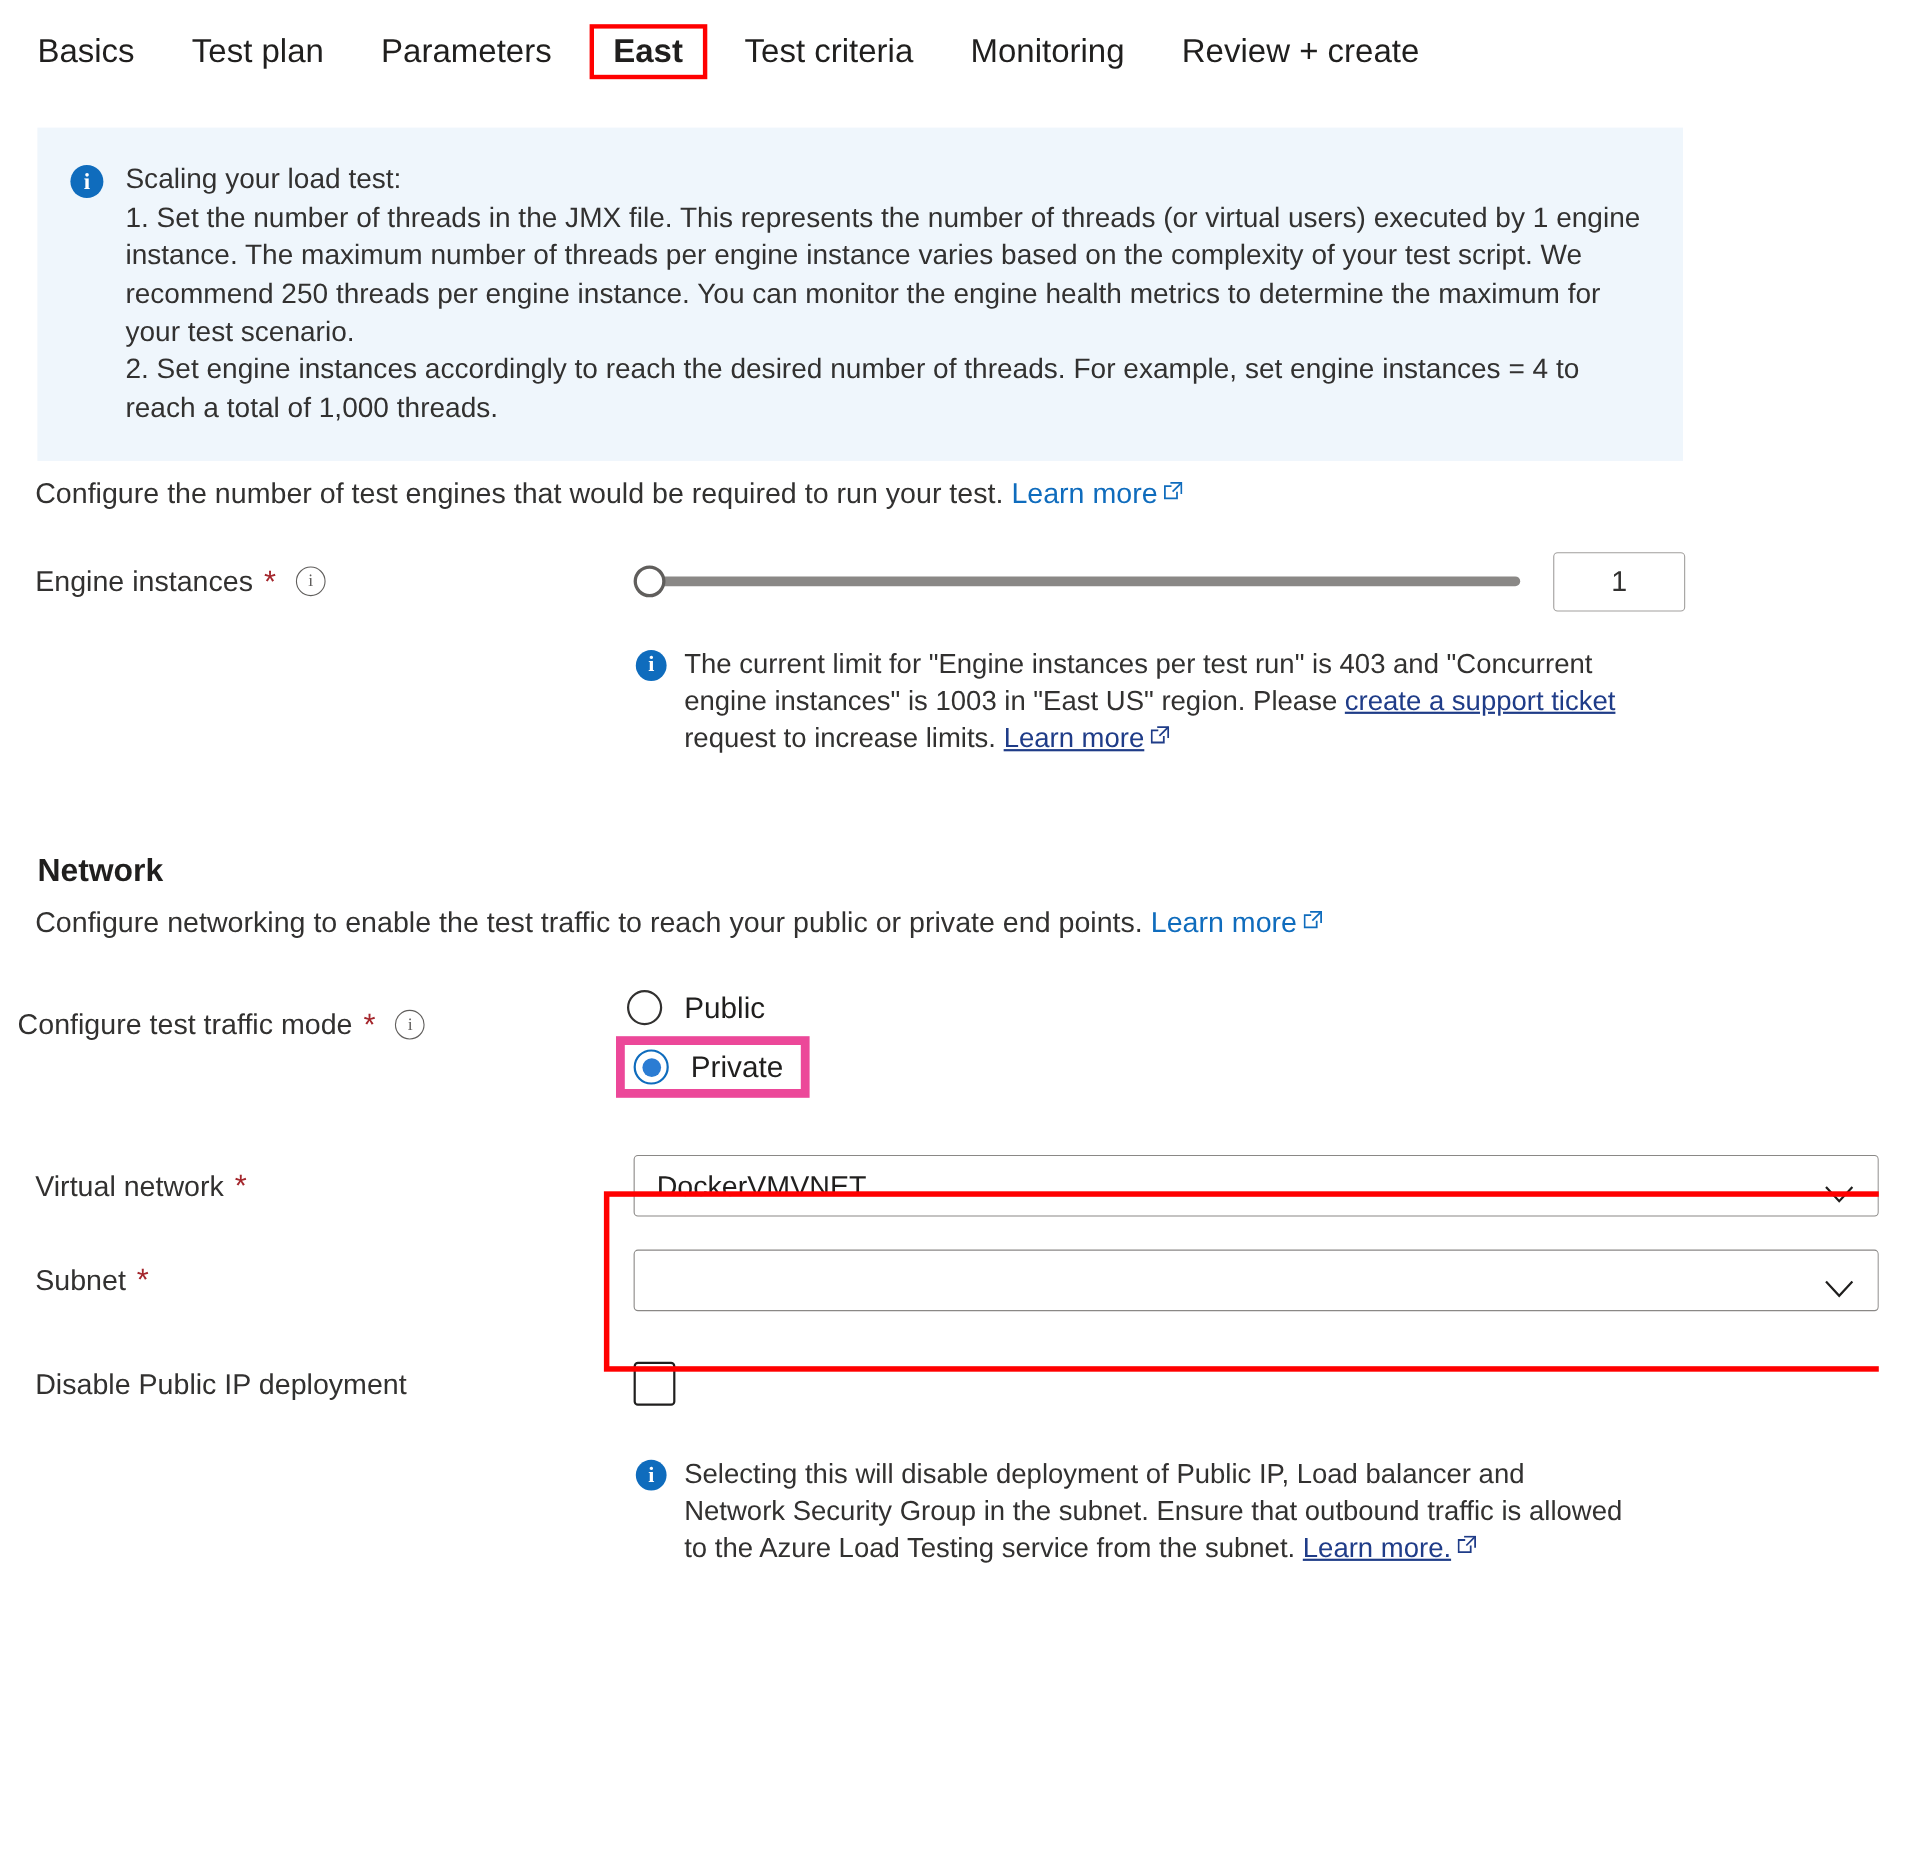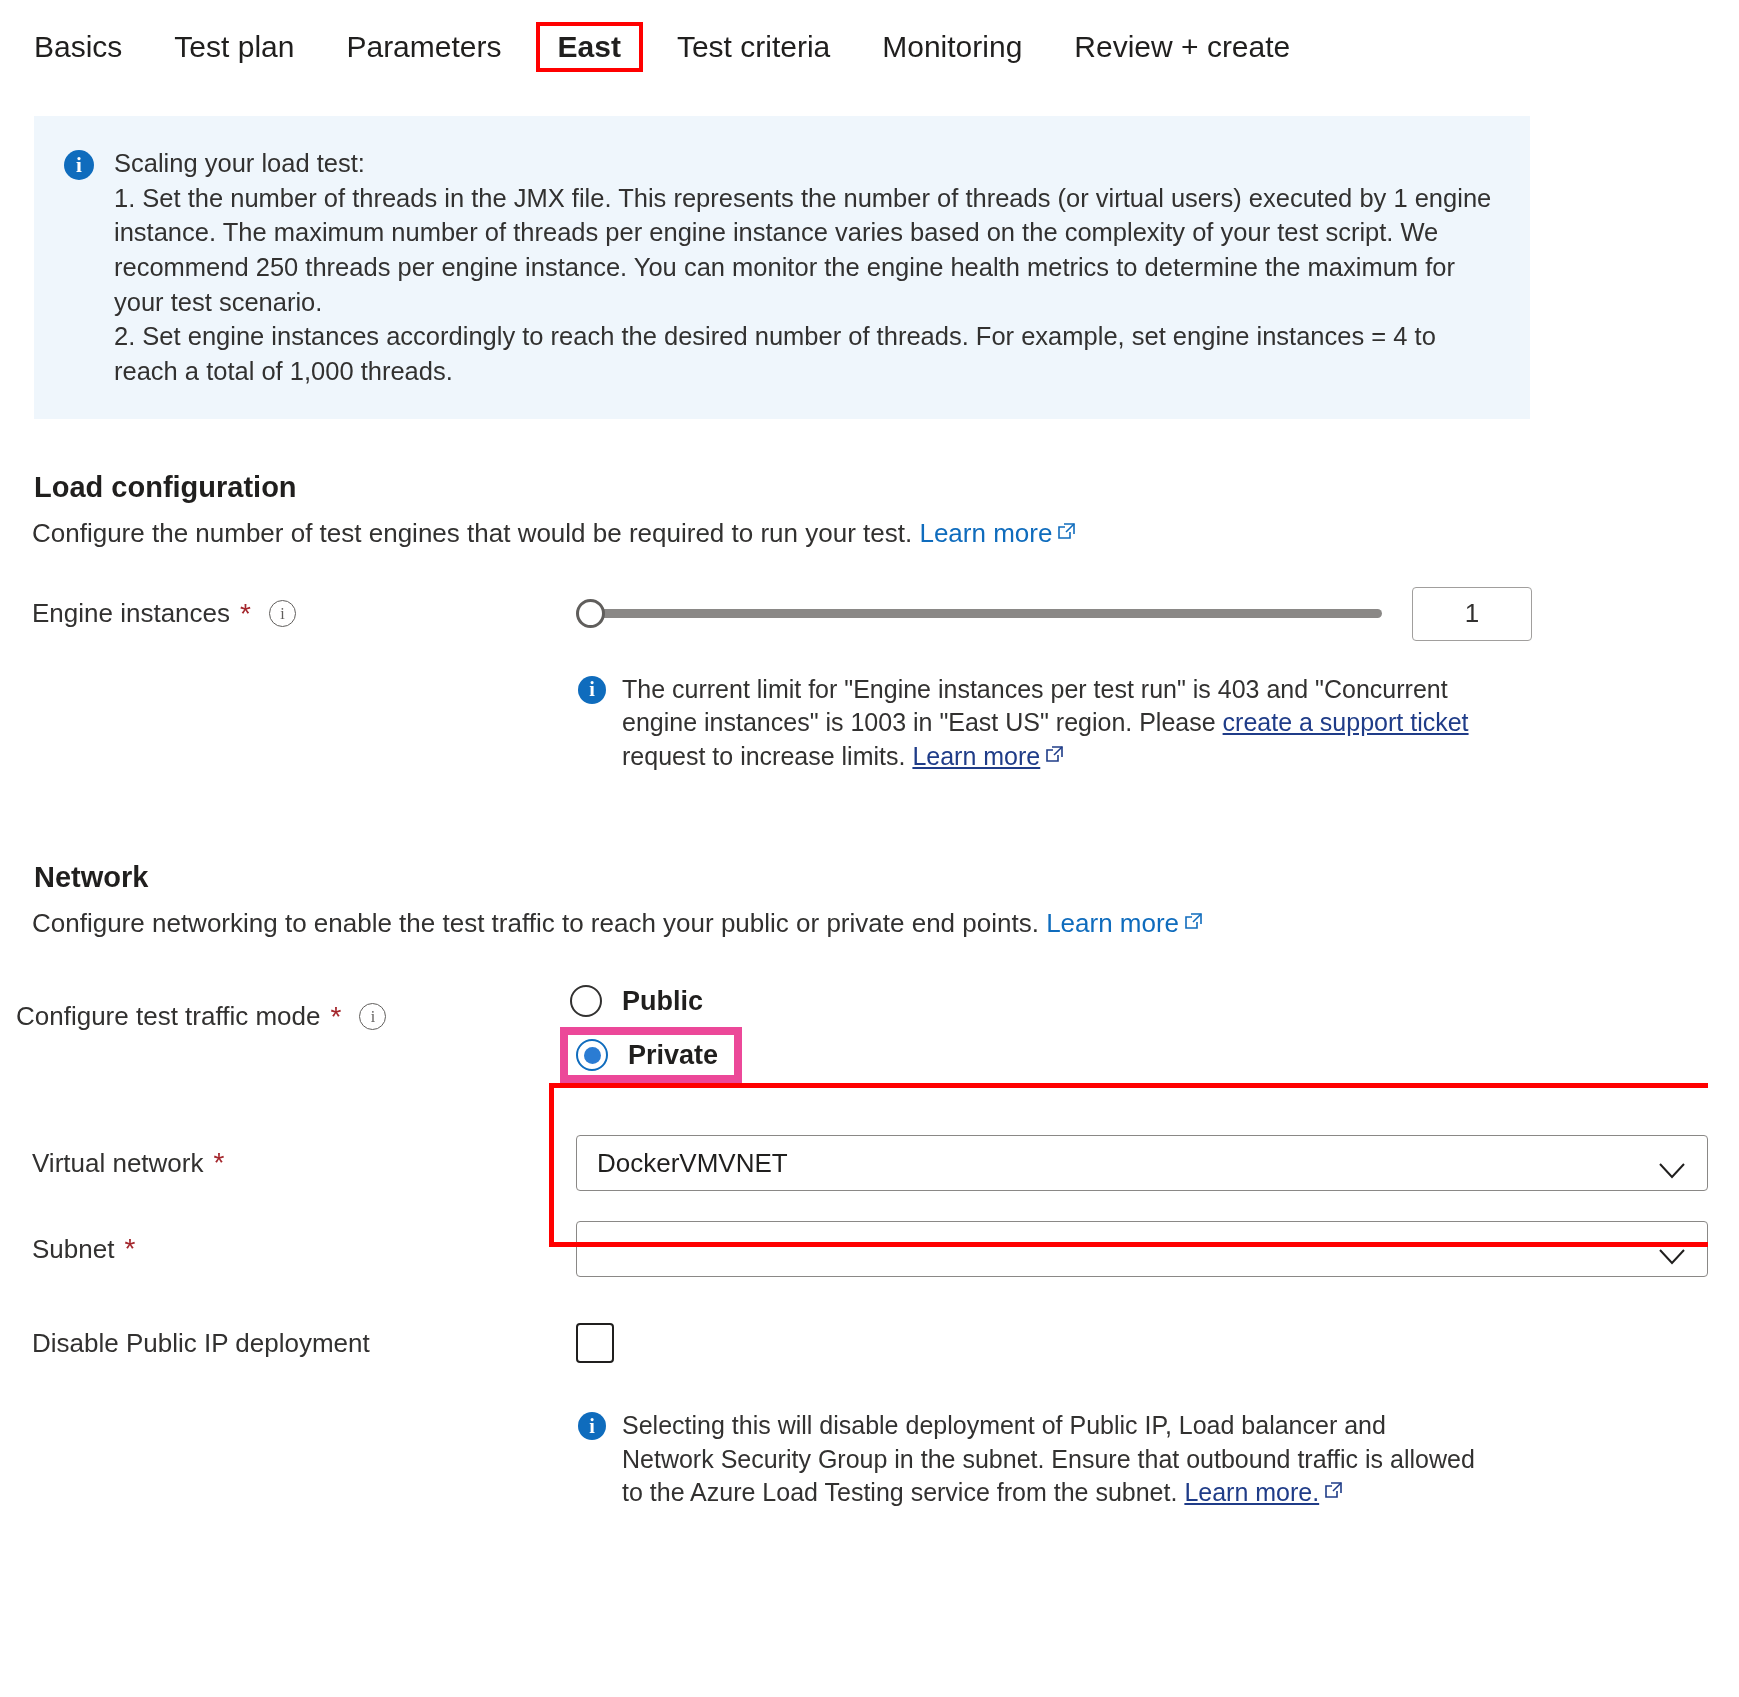--- a/index.html
+++ b/index.html
@@ -215,21 +215,21 @@
     display: flex; align-items: center; justify-content: center;
     flex: 0 0 auto;
   }
   .radio-circle.checked { border-color: #0f6cbd; }
   .radio-circle.checked::after {
     content: "";
     width: 17px; height: 17px;
     border-radius: 50%;
     background: #2b7cd3;
   }
-  .radio-label { font-size: 27px; color: #201f1e; font-weight: bold; }
+  .radio-label { font-size: 27px; color: #201f1e; }
 
   
   .dd-highlight {
     position: absolute;
     left: 549px;
     top: 1083px;
     width: 1180px;
     height: 164px;
     border: 5px solid #ff0000;
     box-sizing: border-box;
@@ -290,21 +290,20 @@
 
   <div class="banner">
     <div class="info-icon">i</div>
     <div class="banner-text">
       <p>Scaling your load test:</p>
       <p>1. Set the number of threads in the JMX file. This represents the number of threads (or virtual users) executed by 1 engine instance. The maximum number of threads per engine instance varies based on the complexity of your test script. We recommend 250 threads per engine instance. You can monitor the engine health metrics to determine the maximum for your test scenario.</p>
       <p>2. Set engine instances accordingly to reach the desired number of threads. For example, set engine instances = 4 to reach a total of 1,000 threads.</p>
     </div>
   </div>
 
-  <div class="section-title">Load configuration</div>
   <div class="section-desc">
     <span>Configure the number of test engines that would be required to run your test.</span>
     <a class="link" href="#"><span>Learn more</span></a><span class="ext"><svg width="17" height="17" viewBox="0 0 17 17">
           <path d="M6 1 H16 V11" fill="none" stroke="#0f6cbd" stroke-width="1.6"></path>
           <path d="M16 1 L8 9" stroke="#0f6cbd" stroke-width="1.6"></path>
           <path d="M12 9 V15 H1 V4 H7" fill="none" stroke="#0f6cbd" stroke-width="1.6"></path>
         </svg></span>
   </div>
 
   <div class="row">

